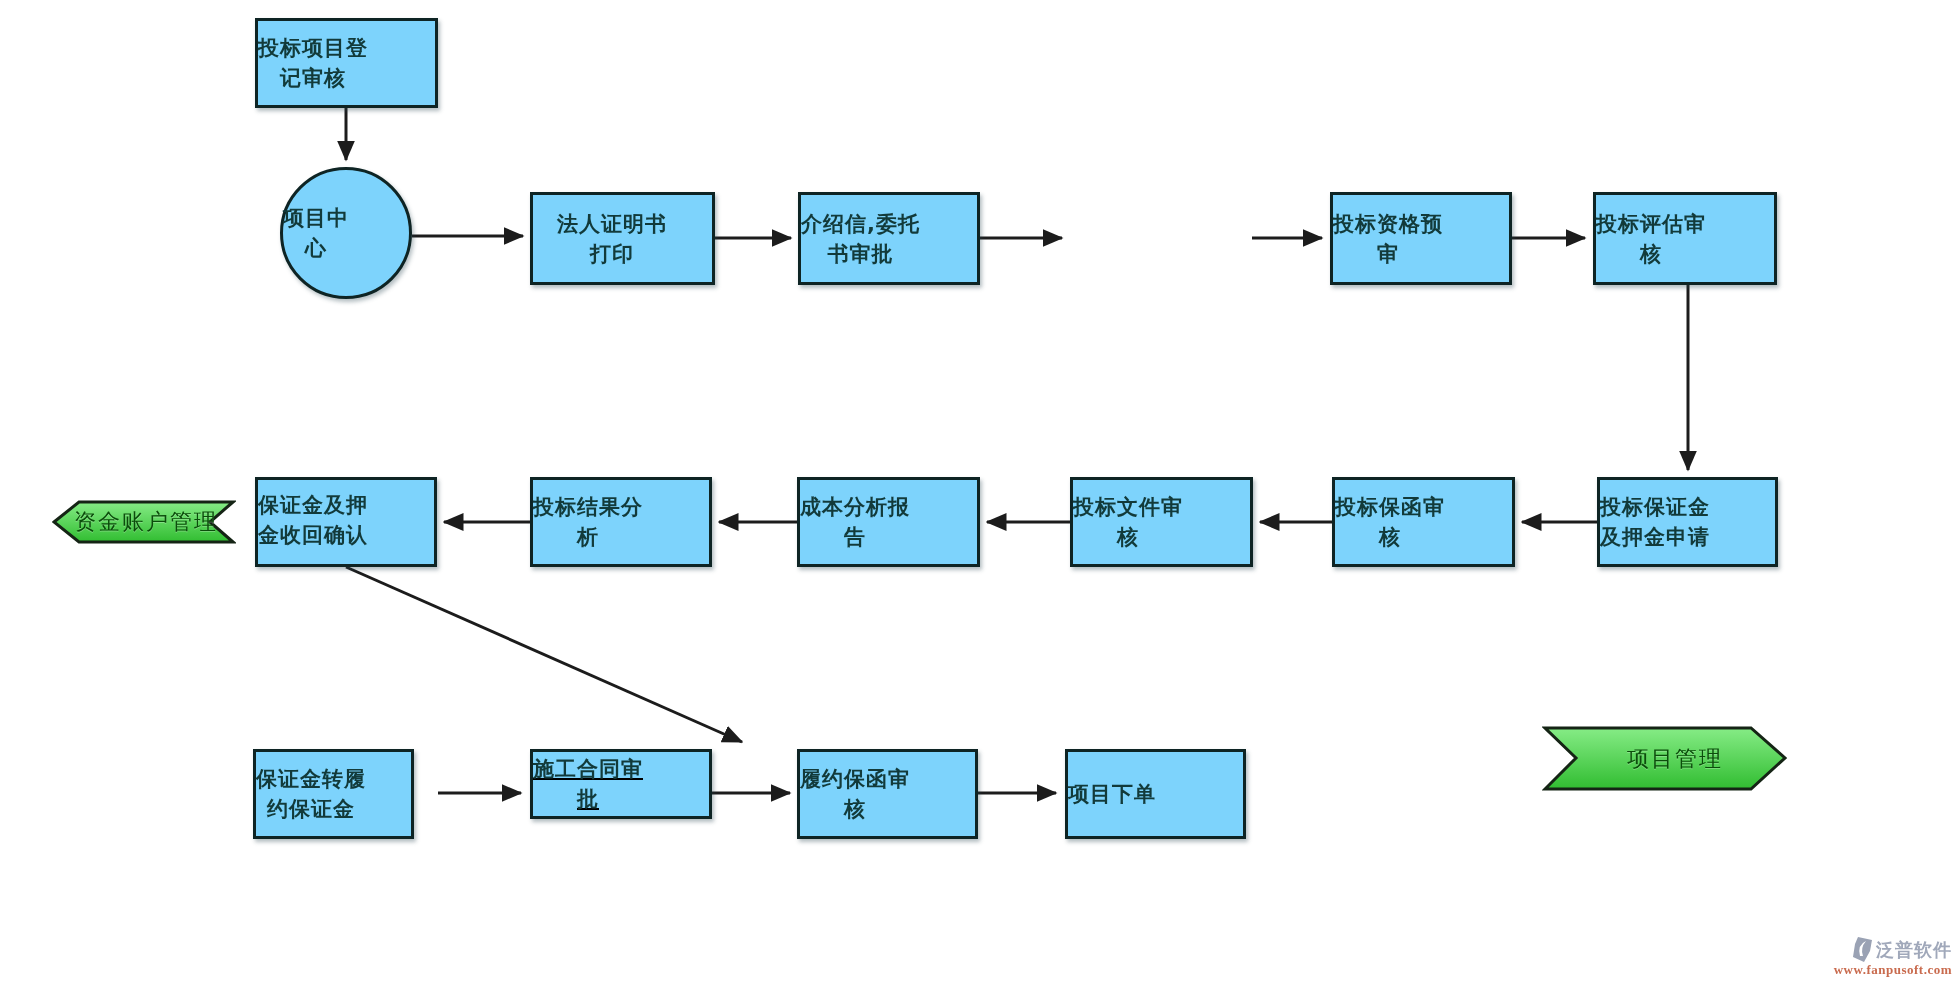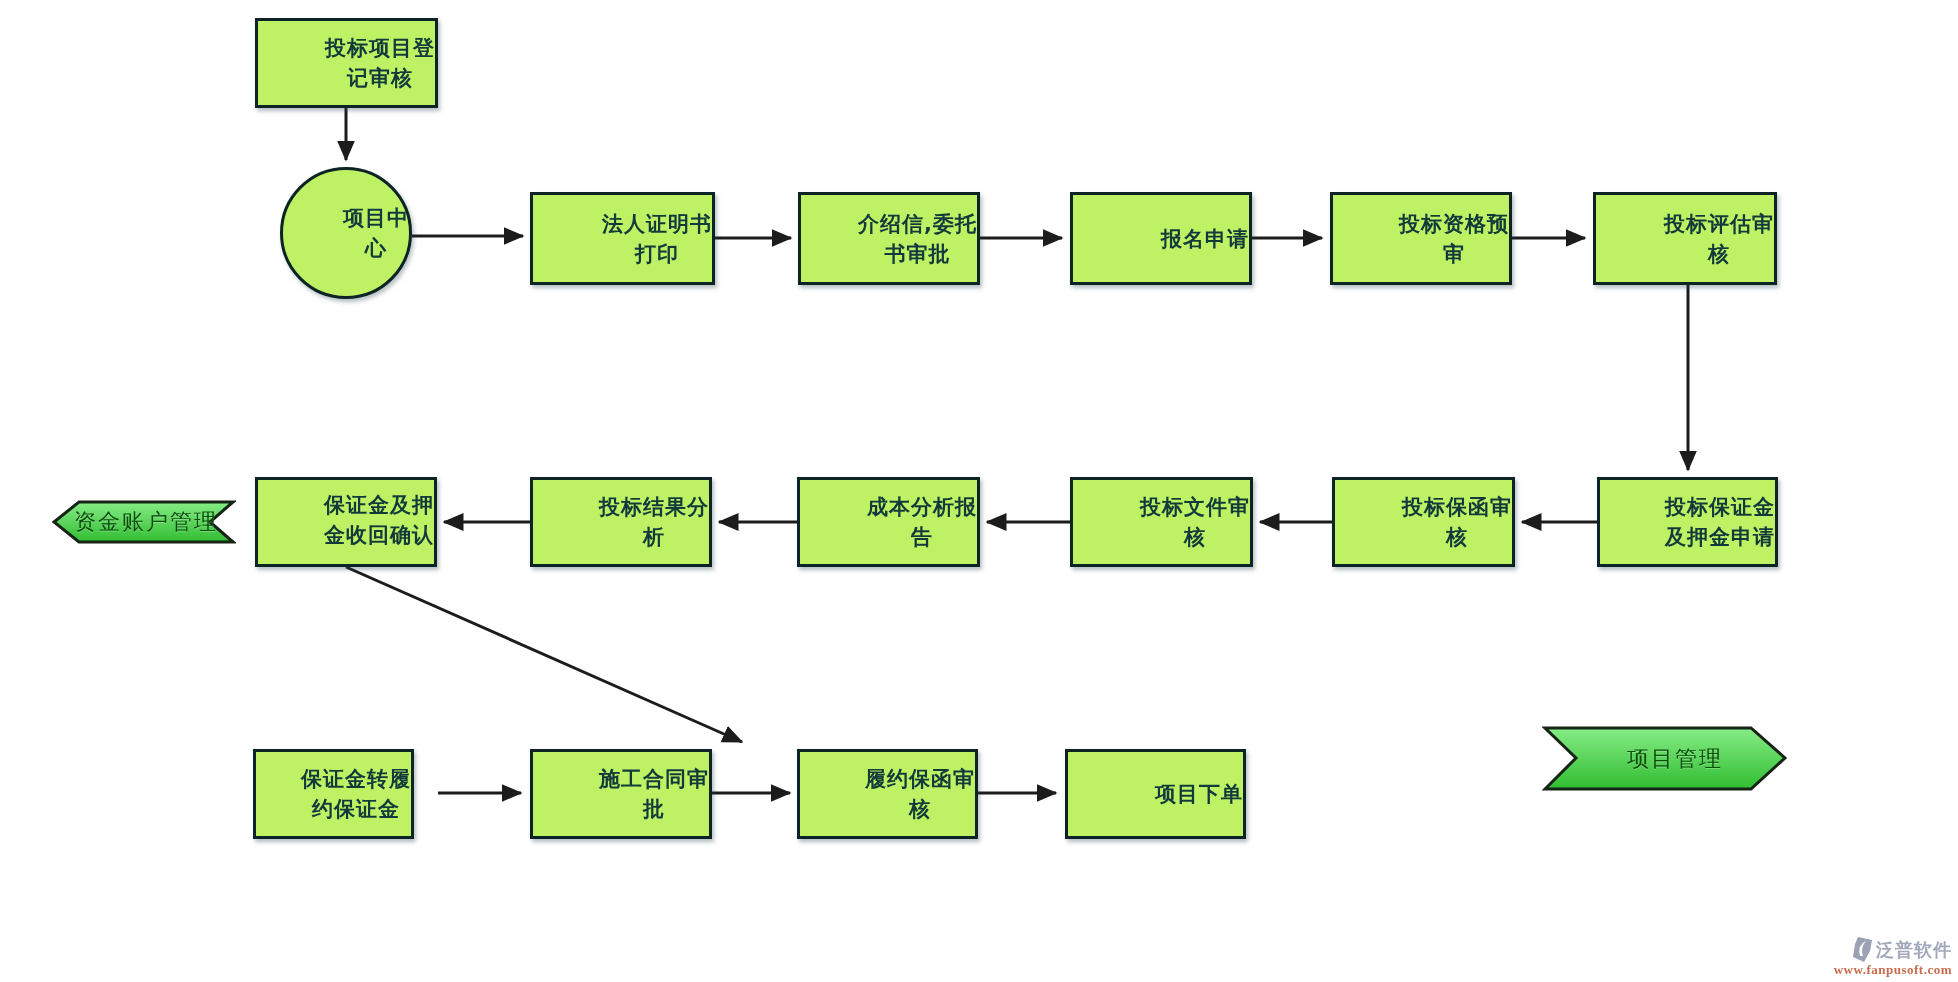--- a/index.html
+++ b/index.html
@@ -5,24 +5,24 @@
   html,body{margin:0;padding:0;background:#ffffff;}
   .canvas{
     position:relative;
     width:1958px;height:982px;
     background:#ffffff;
     font-family:"DejaVu Sans","Liberation Sans",sans-serif;
     overflow:hidden;
   }
   .node{
     position:absolute;
-    background:#bef264;
+    background:#7dd3fc;
     border:3px solid #0e2424;
     box-shadow:2px 3px 4px rgba(40,70,80,0.35);
-    display:flex;align-items:center;justify-content:flex-end;
+    display:flex;align-items:center;justify-content:flex-start;
     text-align:center;
     box-sizing:border-box;
   }
   .node.circle{border-radius:50%;}
   .node-label{
     white-space:pre-line;
     font-size:21px;
     font-weight:bold;
     line-height:30px;
     color:#123a3a;
@@ -100,23 +100,20 @@
   <div class="node" style="left:530px;top:192px;width:185px;height:93px;padding-left:24px;">
     <span class="node-label">法人证明书
 打印</span>
   </div>
 
   <div class="node" style="left:798px;top:192px;width:182px;height:93px;">
     <span class="node-label">介绍信,委托
 书审批</span>
   </div>
 
-  <div class="node" style="left:1070px;top:192px;width:182px;height:93px;">
-    <span class="node-label">报名申请</span>
-  </div>
 
   <div class="node" style="left:1330px;top:192px;width:182px;height:93px;">
     <span class="node-label">投标资格预
 审</span>
   </div>
 
   <div class="node" style="left:1593px;top:192px;width:184px;height:93px;">
     <span class="node-label">投标评估审
 核</span>
   </div>
@@ -156,21 +153,21 @@
       <polygon points="2,23 27,3 181,3 158,23 181,43 27,43" fill="url(#gg)" stroke="#152415" stroke-width="3"></polygon>
     </svg>
     <span class="banner-label">资金账户管理</span>
   </div>
 
   <div class="node" style="left:253px;top:749px;width:161px;height:90px;">
     <span class="node-label">保证金转履
 约保证金</span>
   </div>
 
-  <div class="node" style="left:530px;top:749px;width:182px;height:90px;">
+  <div class="node" style="left:530px;top:749px;width:182px;height:70px;text-decoration:underline;">
     <span class="node-label">施工合同审
 批</span>
   </div>
 
   <div class="node" style="left:797px;top:749px;width:181px;height:90px;">
     <span class="node-label">履约保函审
 核</span>
   </div>
 
   <div class="node" style="left:1065px;top:749px;width:181px;height:90px;">

